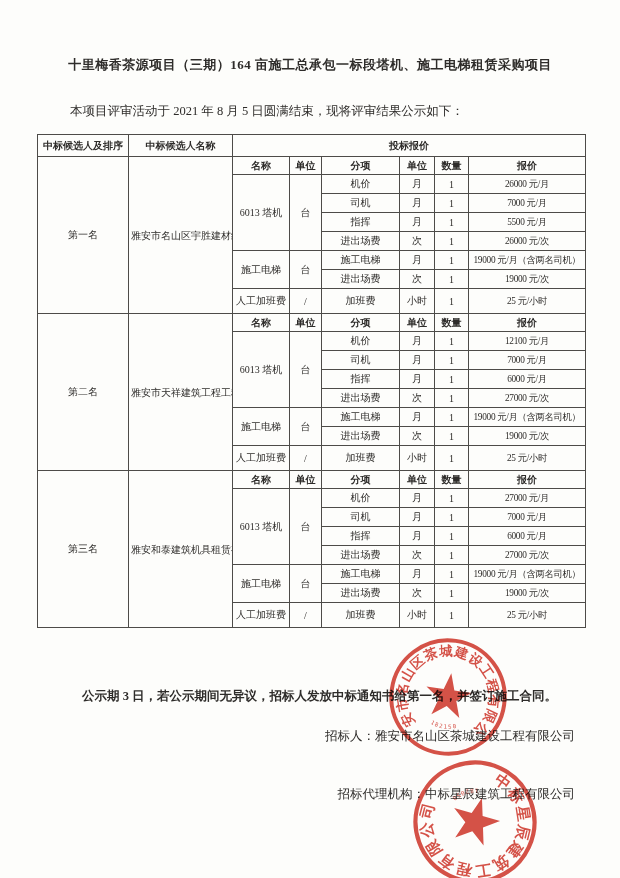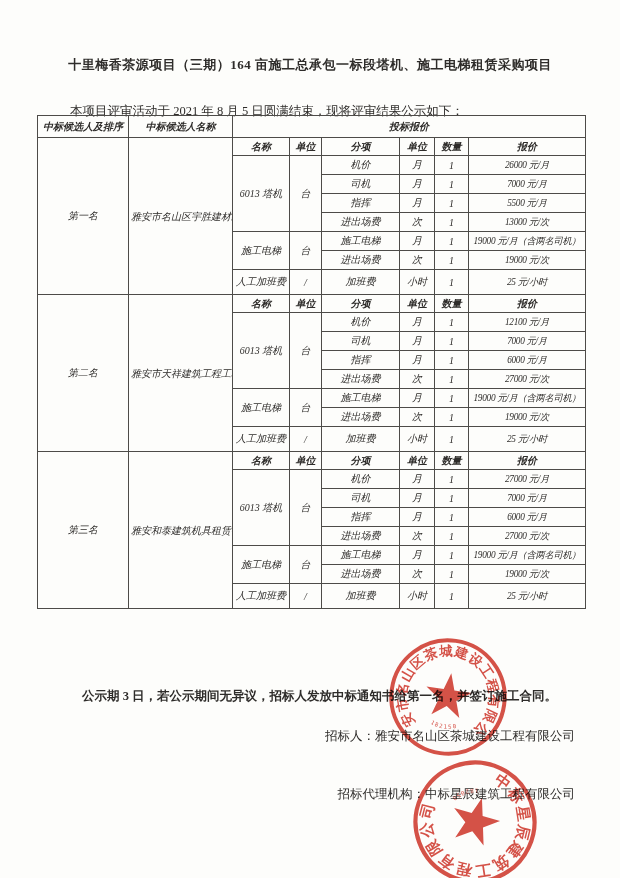--- a/index.html
+++ b/index.html
@@ -19,26 +19,25 @@
     font-size:13px; font-weight:bold;
     letter-spacing:0.5px;
     margin-top:14px;
   }
   .intro {
     position:absolute; top:79px; left:70px; right:28px;
     font-size:12.5px;
     margin-top:24px;
   }
   table.bid {
-    position:absolute; top:115px; left:37px;
+    position:absolute; top:134px; left:37px;
     border-collapse:collapse;
     table-layout:fixed;
     width:548px;
     font-size:10px;
-    font-style:italic;
   }
   table.bid td {
     border:1px solid #4d4b48;
     text-align:center;
     vertical-align:middle;
     padding:1px 2px;
     overflow:hidden;
     white-space:nowrap;
   }
   table.bid tr { height:19px; }
@@ -129,21 +128,21 @@
         <tr>
           <td class="">指挥</td>
           <td class="">月</td>
           <td class="">1</td>
           <td class="price">5500 元/月</td>
         </tr>
         <tr>
           <td class="">进出场费</td>
           <td class="">次</td>
           <td class="">1</td>
-          <td class="price">13000 元/次</td>
+          <td class="price">26000 元/次</td>
         </tr>
         <tr>
           <td rowspan="2">施工电梯</td>
           <td rowspan="2">台</td>
           <td class="">施工电梯</td>
           <td class="">月</td>
           <td class="">1</td>
           <td class="price">19000 元/月（含两名司机）</td>
         </tr>
         <tr>

